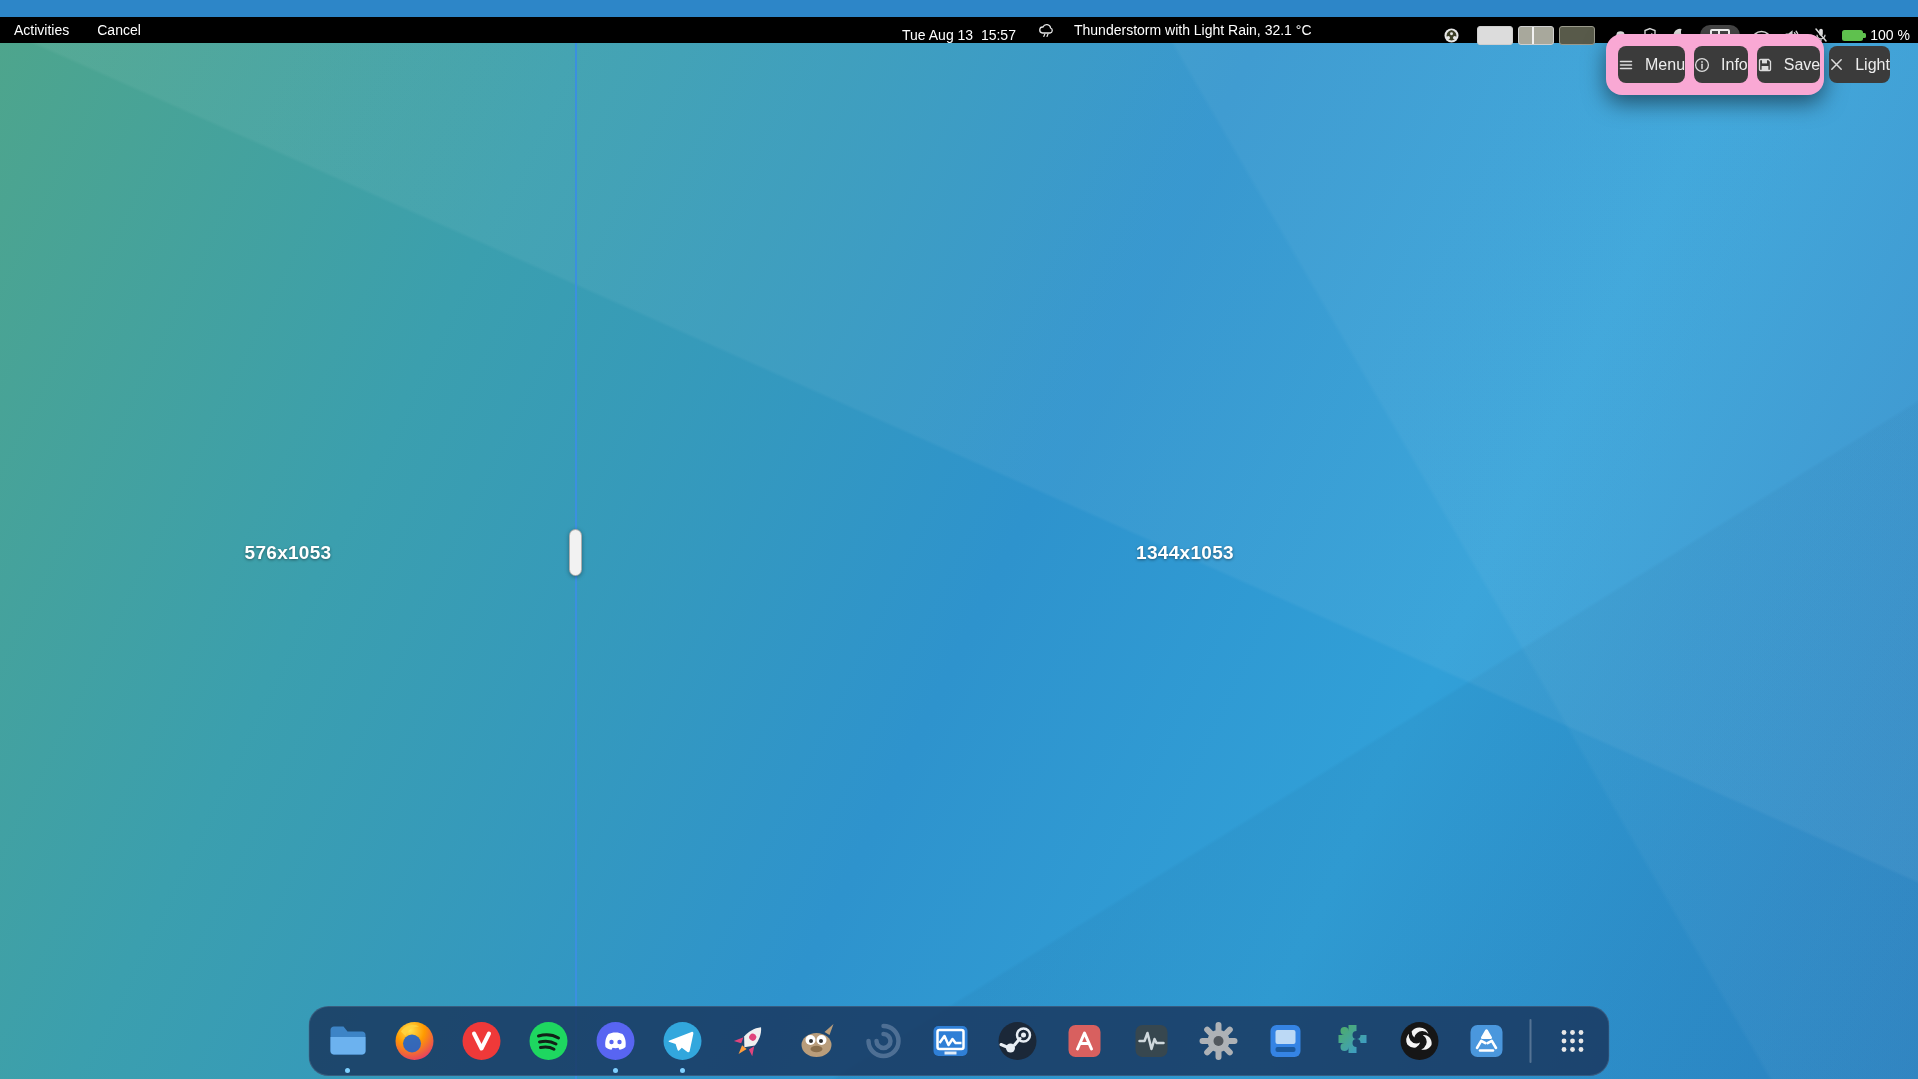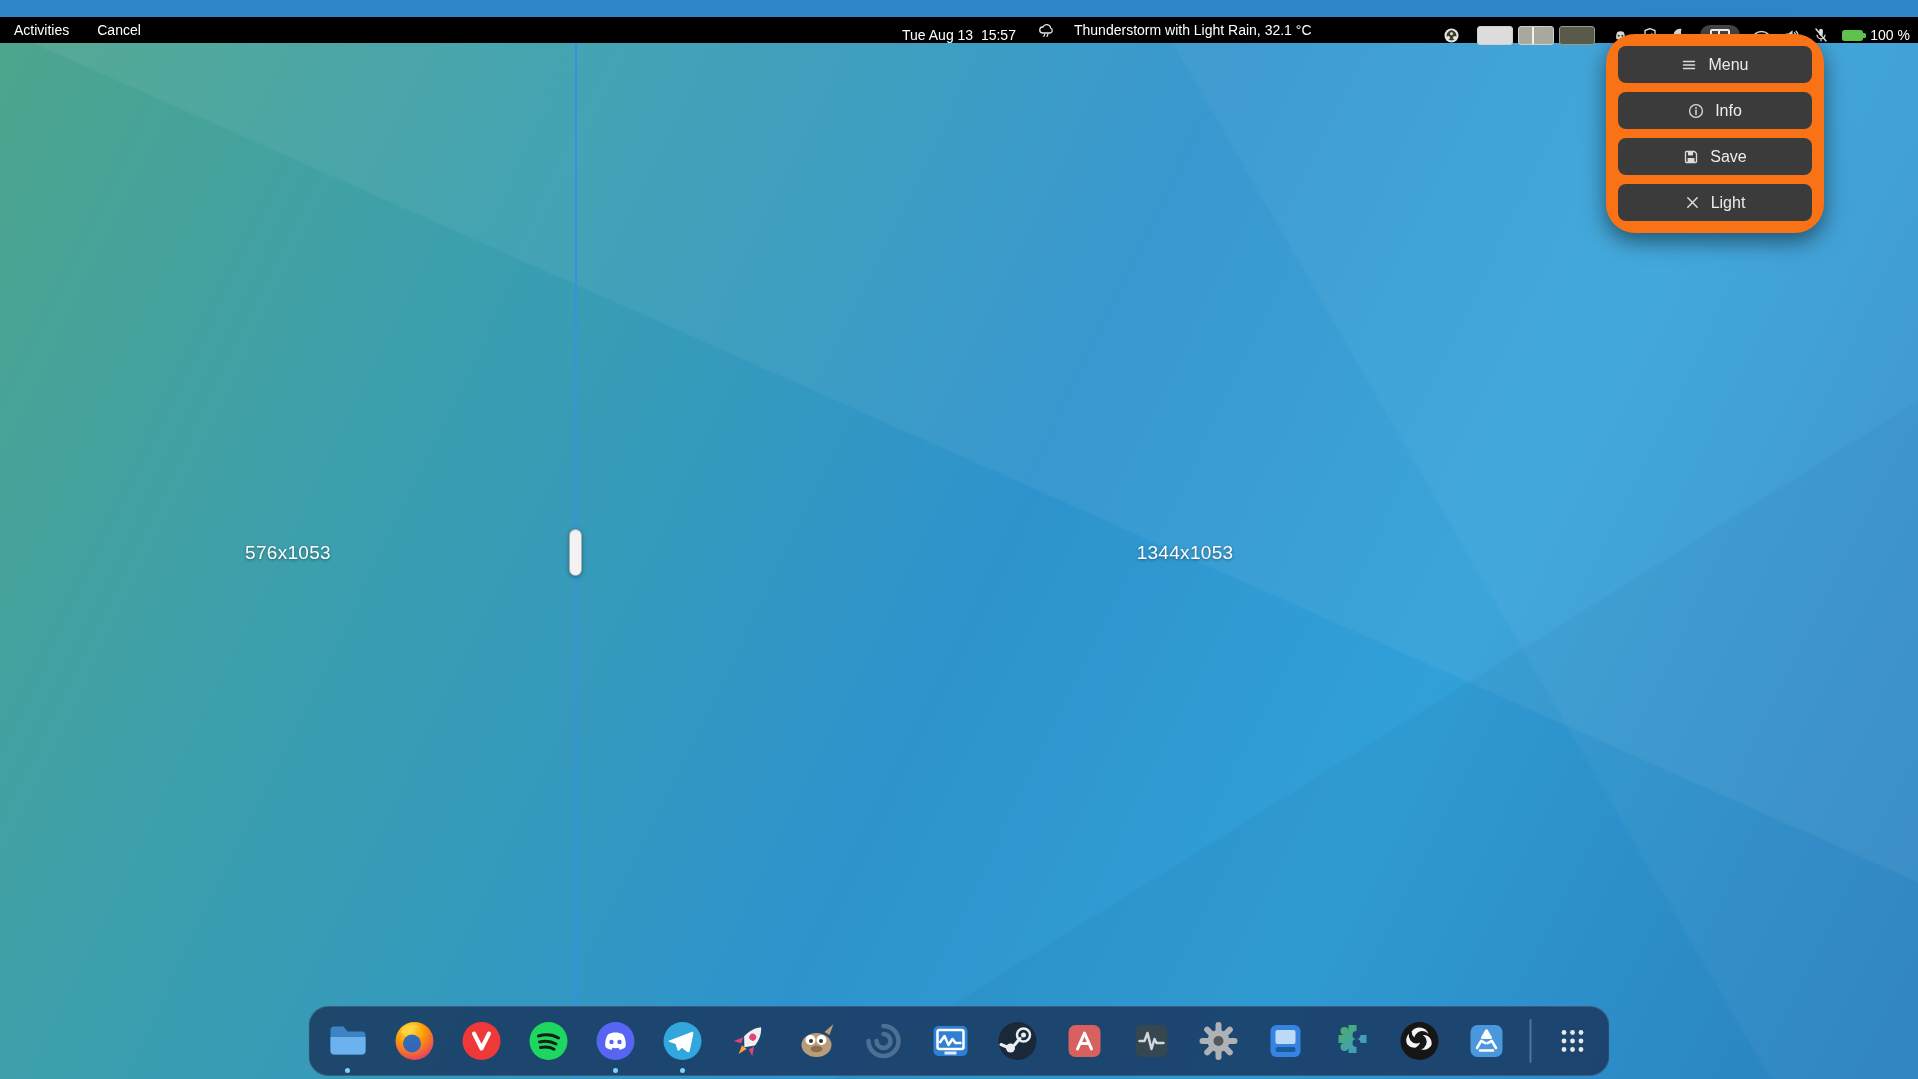--- a/index.html
+++ b/index.html
@@ -33,28 +33,28 @@
   .mini-layout{width:20px;height:12px;border:2px solid #fff;border-radius:2px;position:relative}
   .mini-layout span{position:absolute;left:34%;top:0;bottom:0;width:2px;background:#fff}
   .battery-group{display:flex;align-items:center;gap:7px;cursor:pointer}
   .batt-body{width:21px;height:11px;border-radius:2.5px;background:#5fc14e;position:relative;display:inline-block}
   .batt-body::after{content:"";position:absolute;right:-3px;top:3px;width:3px;height:5px;background:#5fc14e;border-radius:0 1.5px 1.5px 0}
 
   
   .divider{position:absolute;left:575px;top:26px;bottom:0;width:2px;background:#3b8fe0;z-index:5}
   .divider-handle{position:absolute;left:569px;top:529px;width:13px;height:47px;background:#f2f2f2;
     border:1px solid rgba(0,0,0,.28);border-radius:7px;box-shadow:0 1px 4px rgba(0,0,0,.35);z-index:6;cursor:ew-resize}
-  .zone-label{position:absolute;transform:translate(-50%,-50%);color:#fff;font-weight:400;font-size:19px;
+  .zone-label{position:absolute;transform:translate(-50%,-50%);color:#fff;font-weight:700;font-size:19px;
     text-shadow:0 1px 3px rgba(0,0,0,.45);z-index:4;letter-spacing:.3px}
   .zone-left{left:288px;top:553px}
   .zone-right{left:1185px;top:553px}
 
   
-  .popup{position:absolute;top:34px;right:94px;width:218px;background:#f97316;border-radius:29px;
-    padding:12px;display:flex;flex-direction:column;gap:9px;z-index:60;box-shadow:0 8px 22px rgba(0,0,0,.5)}
+  .popup{position:absolute;top:34px;right:94px;width:218px;background:#f9a8d4;border-radius:16px;
+    padding:12px;display:flex;flex-direction:row;gap:9px;z-index:60;box-shadow:0 8px 22px rgba(0,0,0,.5)}
   .popup-item{height:37px;background:#3b3b3b;border-radius:8px;display:flex;align-items:center;justify-content:center;
     gap:11px;color:#ececec;font-size:16px;cursor:pointer}
   .popup-item svg{flex:0 0 auto}
 
   
   .dock{position:absolute;left:50%;transform:translateX(-50%);bottom:3px;height:70px;
     background:rgba(24,53,92,.82);border:1px solid rgba(255,255,255,.12);border-radius:20px;
     display:flex;align-items:center;padding:0 14px;gap:19px;z-index:40}
   .dock-app{position:relative;width:48px;height:48px;cursor:pointer}
   .dock-app svg{width:48px;height:48px;display:block}

